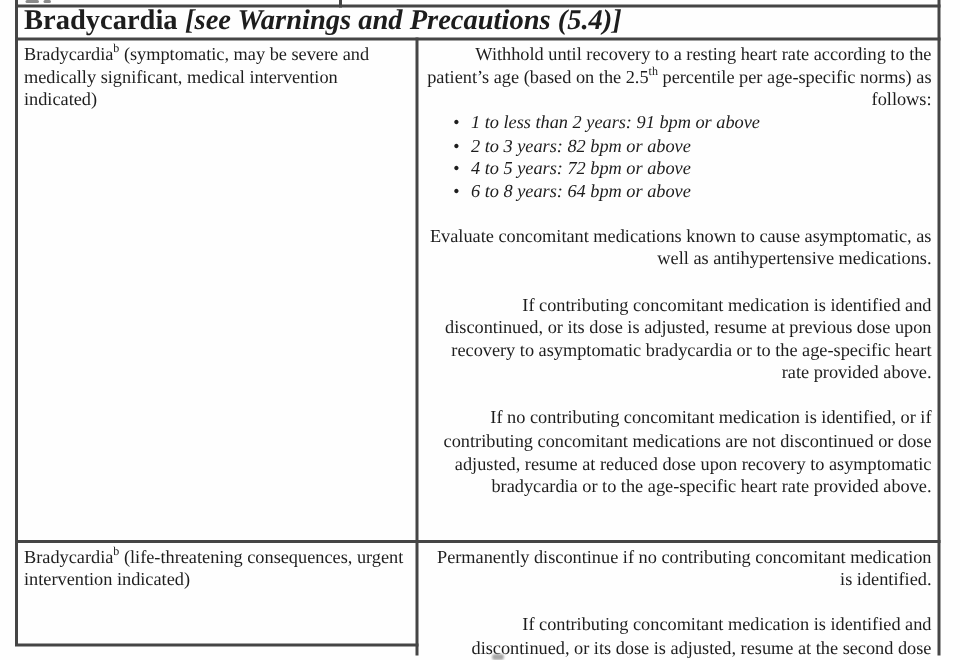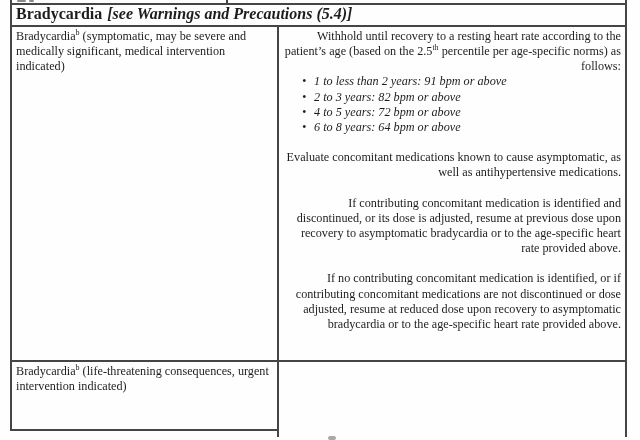--- a/index.html
+++ b/index.html
@@ -10,21 +10,21 @@
     overflow:hidden;
     color:#1d1d1d;
     font-family:"Liberation Serif","DejaVu Serif",serif;
     font-size:12.2px;
     line-height:15.15px;
     filter:blur(0.28px);
   }
   .line{position:absolute;background:#454545;}
   .cell{position:absolute;}
   .header-cell{
-    font-size:16px;
+    font-size:19px;
     white-space:nowrap;
   }
   .header-cell .title{font-weight:bold;}
   .header-cell .ref{font-style:italic;font-weight:600;margin-left:5px;}
   sup{
     font-size:8px;
     line-height:0;
     vertical-align:super;
   }
   .para{margin:0;text-align:right;}
@@ -87,16 +87,20 @@
     </ul>
     <div class="para gap">Evaluate concomitant medications known to cause asymptomatic, as well as antihypertensive medications.</div>
     <div class="para gap">If contributing concomitant medication is identified and discontinued, or its dose is adjusted, resume at previous dose upon recovery to asymptomatic bradycardia or to the age-specific heart rate provided above.</div>
     <div class="para gap">If no contributing concomitant medication is identified, or if contributing concomitant medications are not discontinued or dose adjusted, resume at reduced dose upon recovery to asymptomatic bradycardia or to the age-specific heart rate provided above.</div>
   </div>
 
   <div class="cell" style="left:16px;top:364px;width:260px;">
     <span>Bradycardia</span><sup>b</sup><span> (life-threatening consequences, urgent intervention indicated)</span>
   </div>
 
+  <div class="cell" style="left:283px;top:364px;width:338px;">
+    <div class="para">Permanently discontinue if no contributing concomitant medication is identified.</div>
+    <div class="para gap">If contributing concomitant medication is identified and discontinued, or its dose is adjusted, resume at the second dose</div>
+  </div>
 
   <div class="footer-mark"></div>
 
 </div>
 
 </body></html>

